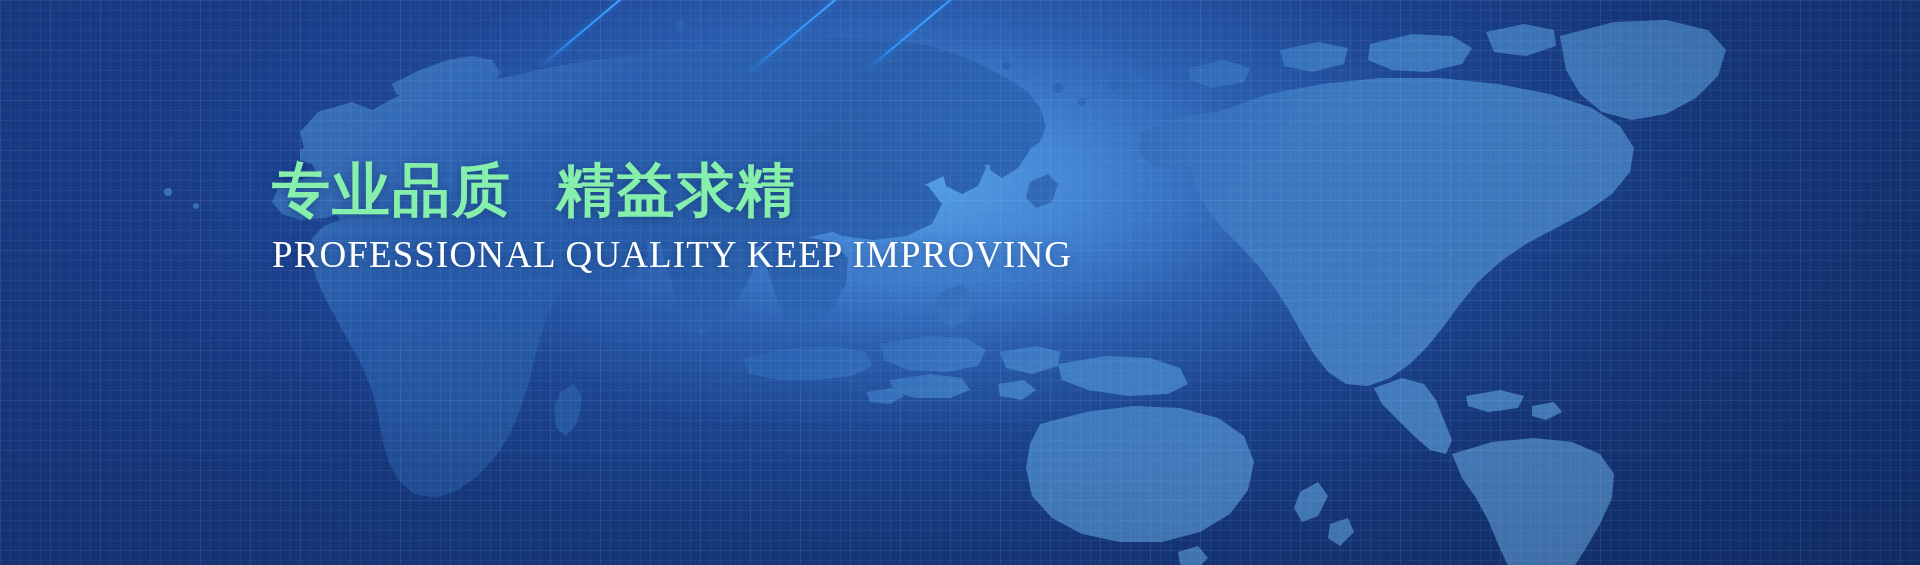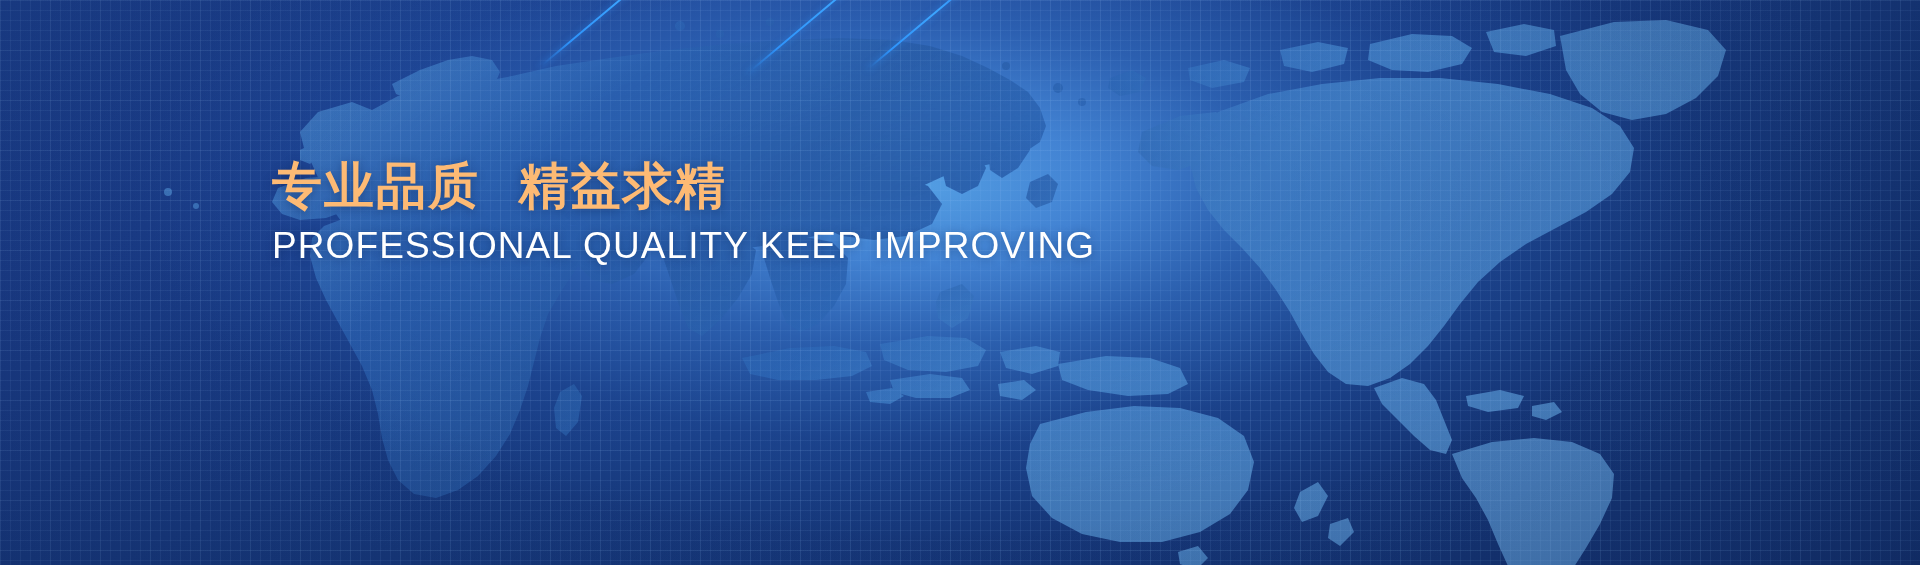--- a/index.html
+++ b/index.html
@@ -91,38 +91,38 @@
   .streak.s2 { left:748px;  top:72px;  width:215px; transform:rotate(-40deg); }
   .streak.s3 { left:868px;  top:68px;  width:160px; transform:rotate(-40deg); }
 
   
   .content {
     position:absolute;
     left:272px; top:160px;
     width:860px;
   }
   .headline-cn {
-    color:#fdba74;
-    font-size:50px;
+    color:#86efac;
+    font-size:58px;
     font-weight:bold;
     letter-spacing:2px;
     line-height:1.05;
     white-space:pre;
     text-shadow:0 2px 10px rgba(8,30,80,0.42);
     font-family:"DejaVu Sans","Liberation Sans",sans-serif;
   }
   .headline-en {
     color:#ffffff;
     font-size:37px;
     font-weight:400;
     letter-spacing:1.1px;
     margin-top:12px;
     white-space:nowrap;
     text-shadow:0 1px 8px rgba(8,30,80,0.38);
-    font-family:Liberation Sans, sans-serif;
+    font-family:Liberation Serif, serif;
   }
 </style>
 </head>
 <body>
 
 <div class="banner">
 
   <div class="layer-base"></div>
 
   <div class="layer-map">

